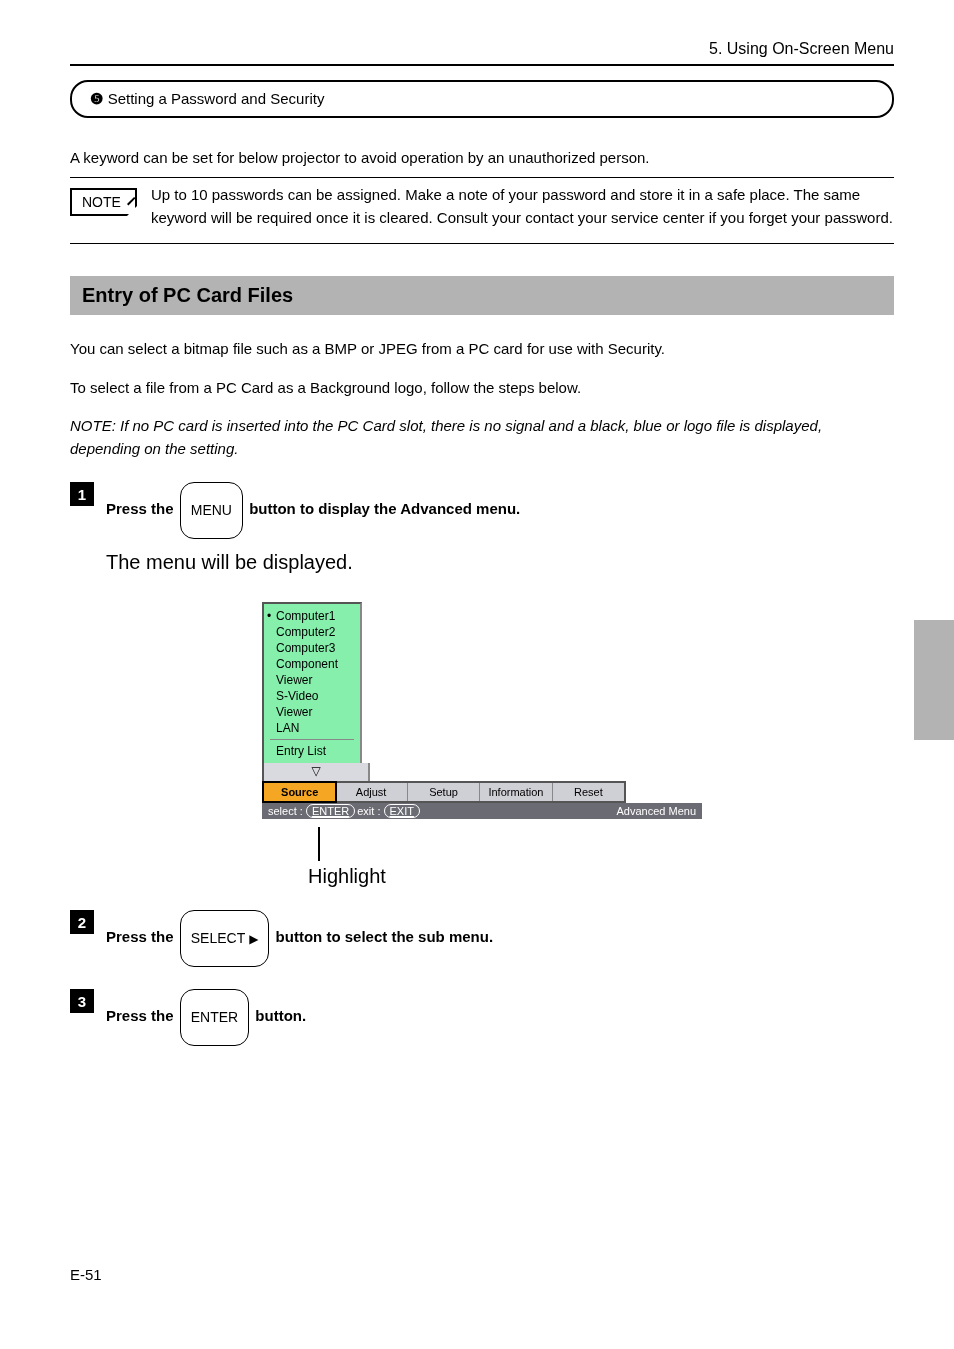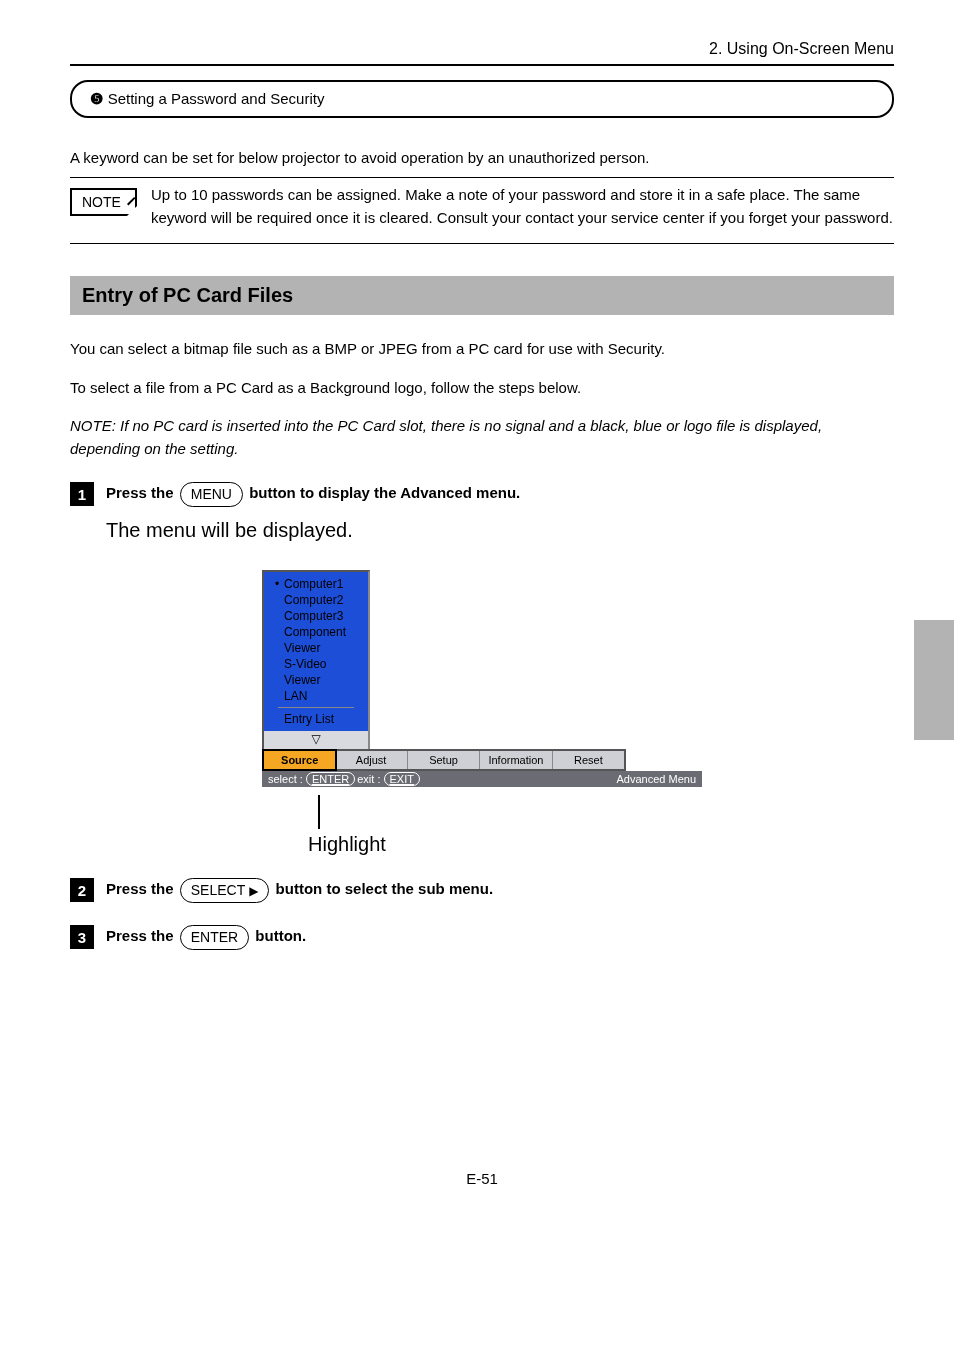--- a/index.html
+++ b/index.html
@@ -78,41 +78,41 @@
   .step-row { display:flex; align-items:flex-start; gap:12px; margin: 22px 0 10px 0; }
   .step-num {
     background:#000; color:#fff; width:24px; height:24px;
     display:flex; align-items:center; justify-content:center;
     font-size:15px; font-weight:bold; flex-shrink:0;
   }
   .step-text { font-size:15px; font-weight:bold; flex:1; line-height:1.5; }
   .key-pill {
     display:inline-flex; align-items:center;
     border:1.5px solid #000; border-radius:14px;
-    padding:1px 10px; font-size:14px; font-weight:normal;
+    padding:17px 10px; font-size:14px; font-weight:normal;
     margin:0 2px;
     vertical-align:middle;
   }
   .key-pill .tri { margin-left:4px; font-size:12px; }
   .step-sub { font-size:20px; margin-left:36px; margin-top:12px; }
 
   
   .osd-wrap { display:flex; justify-content:center; margin:28px 0 8px 0; }
   .osd {
     font-family: "MS Sans Serif", Arial, sans-serif;
     font-size:12px;
     color:#000;
   }
   .osd-dropdown {
-    background:#1d4ed8;
+    background:#86efac;
     border:2px solid #555;
     border-right-color:#888;
     border-bottom-color:#888;
-    width:108px;
-    padding:4px 8px;
+    width:100px;
+    padding:4px 0;
   }
   .osd-dropdown .item {
     padding:1px 6px 1px 12px;
     white-space:nowrap;
     position:relative;
   }
   .osd-dropdown .item.sel::before{
     content:"•"; position:absolute; left:3px; top:1px;
   }
   .osd-dropdown .divider{
@@ -148,35 +148,35 @@
     border:1px solid #fff; border-radius:8px; padding:0 5px;
     text-decoration:underline;
   }
   .annot-line{
     width:2px; height:34px; background:#000; margin:0 auto;
   }
   .annot-wrap{ text-align:center; position:relative; width:440px; margin:0 auto;}
   .annot-label{ font-size:20px; padding-top:4px; text-align:left; margin-left:46px;}
 
   .page-footer{
-    text-align:center; font-size:15px; margin-top:220px;
+    text-align:left; font-size:15px; margin-top:220px;
   }
   .side-tab{
     position:absolute; right:0; top:620px;
     width:40px; height:120px; background:#b3b3b3;
   }
 </style>
 </head>
 <body>
 
 <div class="page">
   <div class="side-tab"></div>
 
   <div class="page-header">
-    <span>2. Using On-Screen Menu</span>
+    <span>5. Using On-Screen Menu</span>
   </div>
 
   <div class="security-box">
     <span class="sec-num">❺</span>
     <span class="security-body">Setting a Password and Security</span>
   </div>
 
   <p class="body-text">A keyword can be set for below projector to avoid operation by an unauthorized person.</p>
 
   <div class="note-block">

